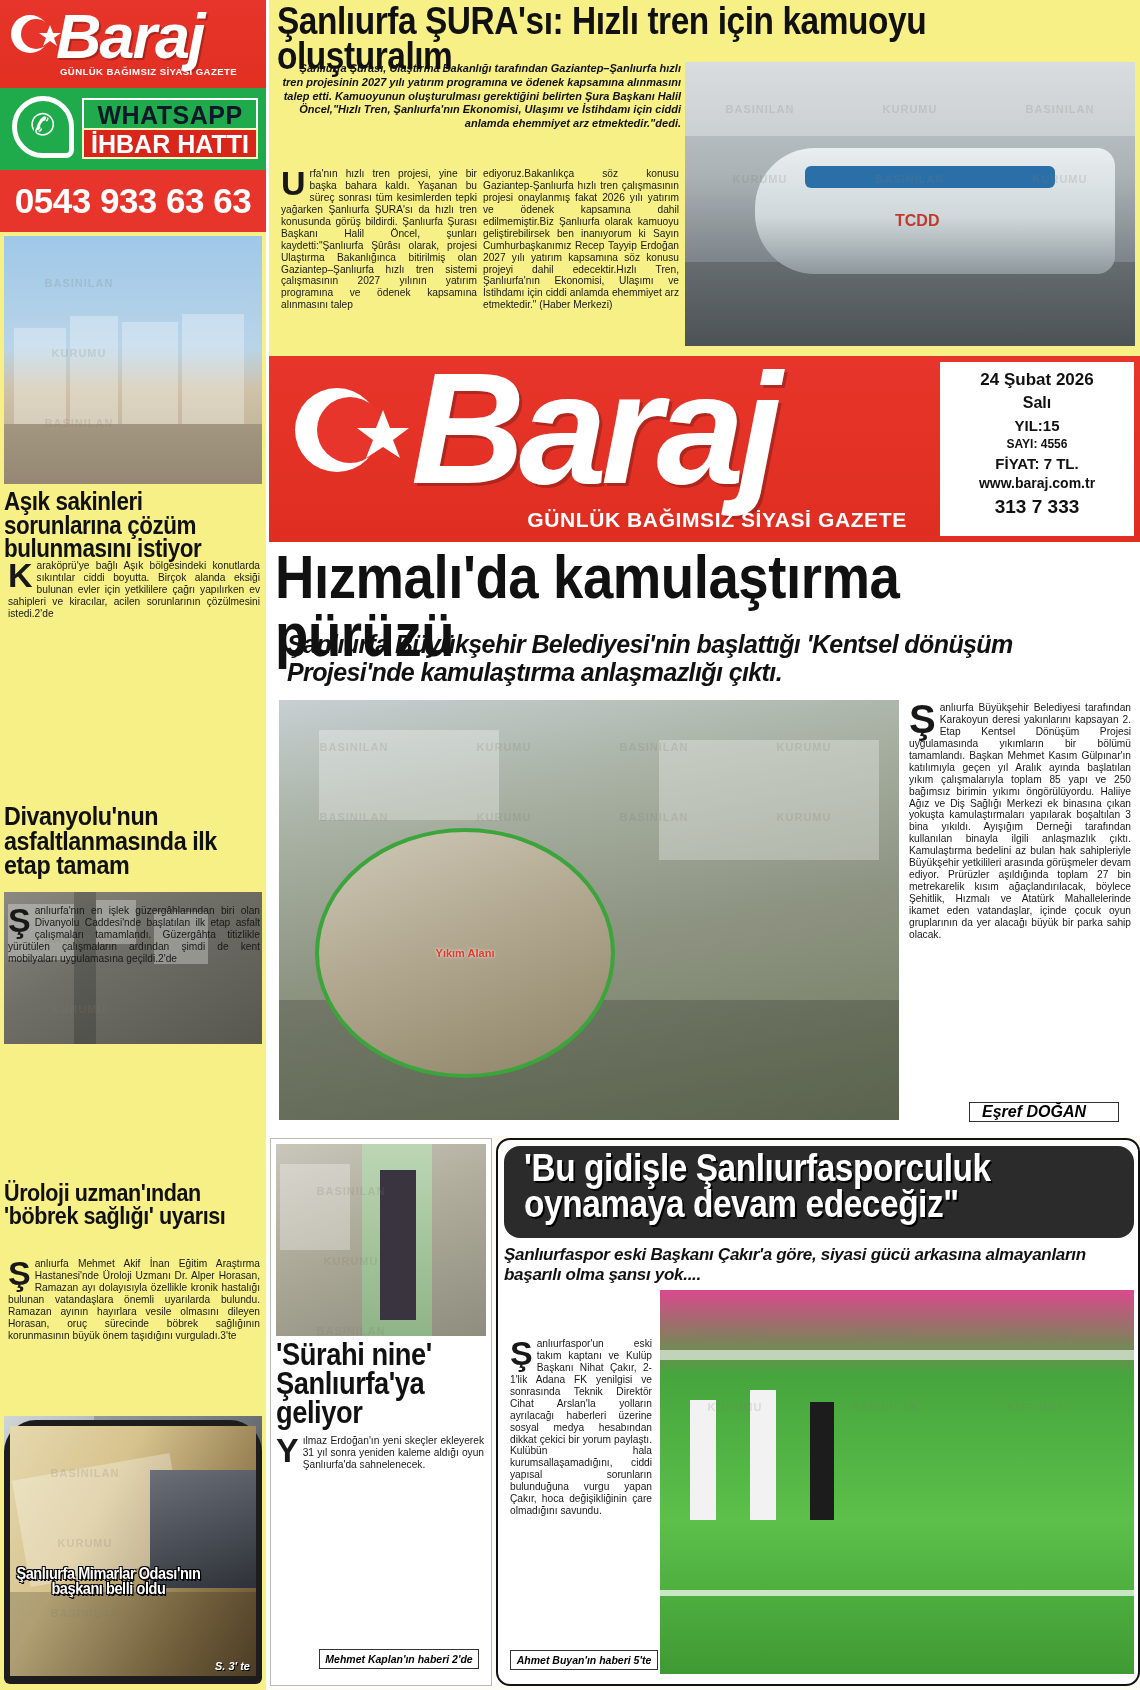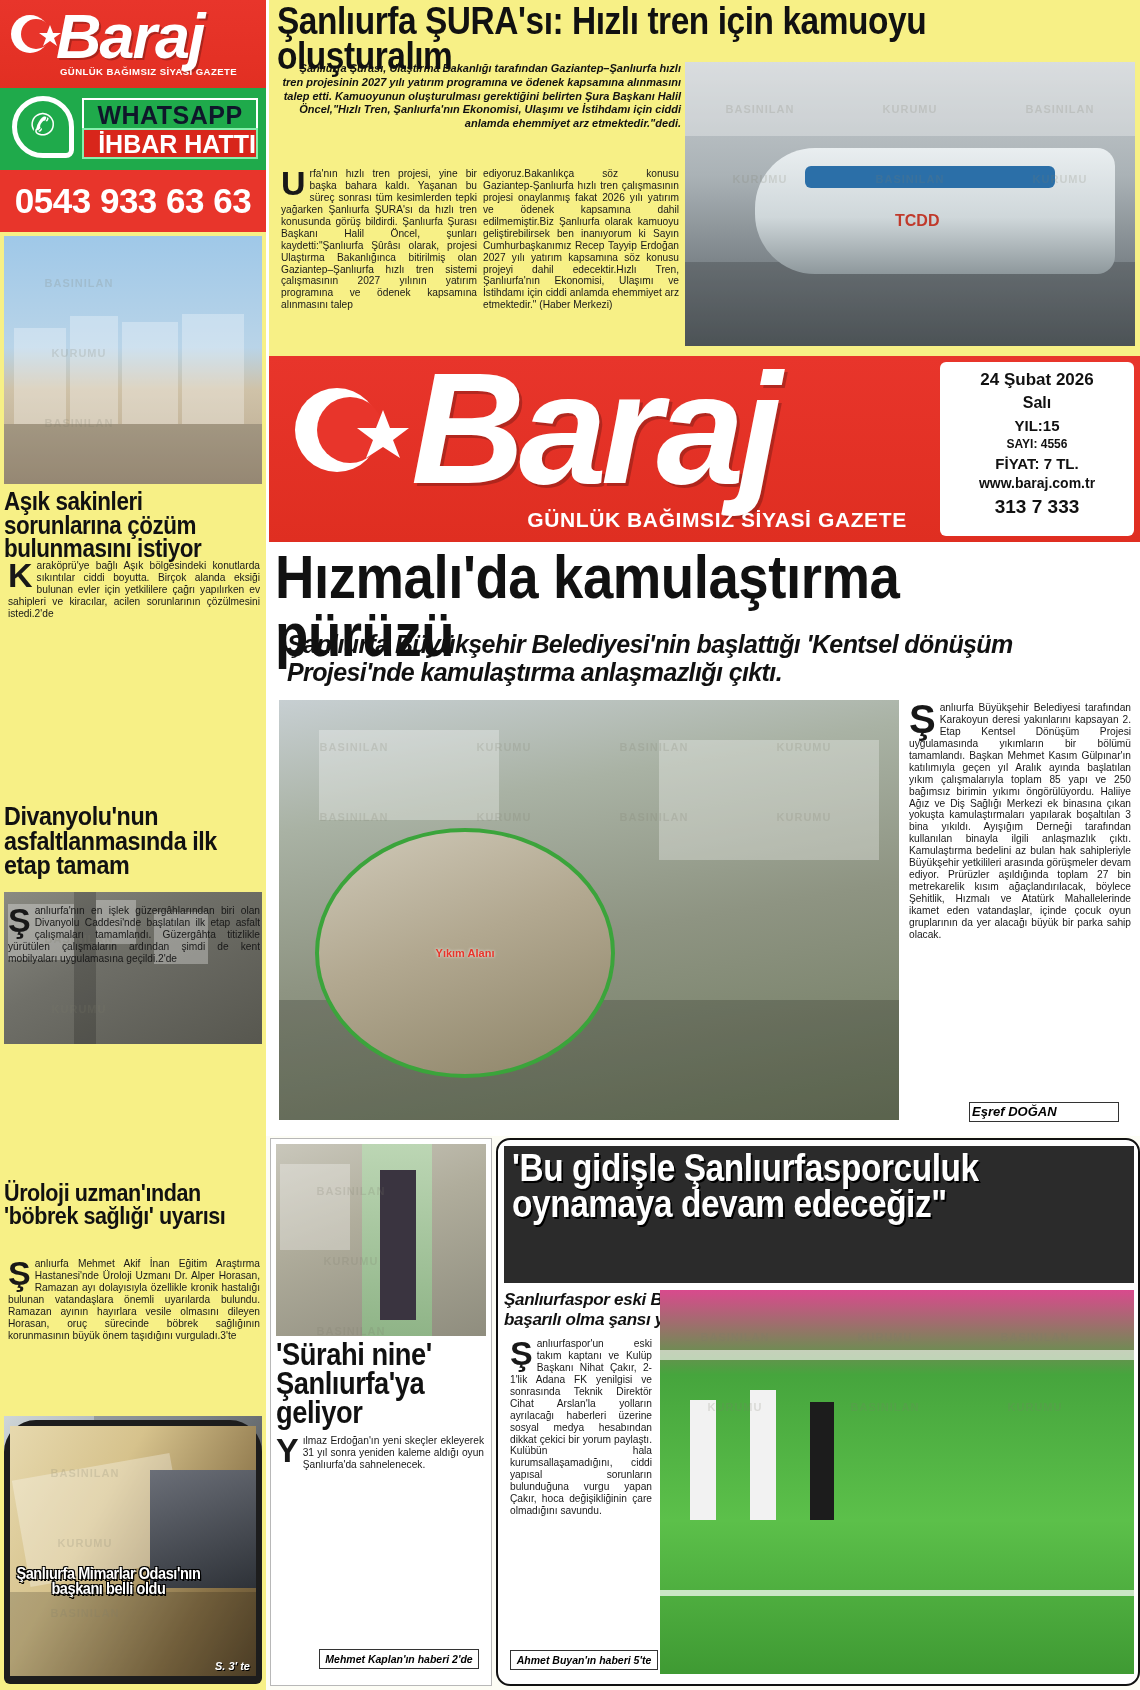--- a/index.html
+++ b/index.html
@@ -85,22 +85,22 @@
     content: "\2706"; position: absolute; left: 13px; top: 6px;
     font-size: 30px; color: #fff; transform: rotate(8deg);
   }
   .wa-l1 {
     position: absolute; left: 82px; top: 10px; width: 176px; height: 32px;
     border: 2px solid #fff; color: #0f172a; font-weight: bold; font-size: 25px;
     text-align: center; line-height: 30px; letter-spacing: .5px;
   }
   .wa-l2 {
     position: absolute; left: 82px; top: 40px; width: 176px; height: 31px;
-    background: #d8261b; border: 2px solid #86efac; color: #fff;
-    font-weight: bold; font-size: 25px; text-align: right; line-height: 28px;
+    background: #d8261b; border: 2px solid #fef9c3; color: #fff;
+    font-weight: bold; font-size: 25px; text-align: center; line-height: 28px;
   }
   #phone-band {
     left: 0; top: 170px; width: 266px; height: 62px;
     background: #e8352b; color: #fff; font-weight: bold; font-size: 35px;
     text-align: center; line-height: 62px; letter-spacing: -.5px;
   }
 
   
   #l-photo1 { left: 4px; top: 236px; width: 258px; height: 248px;
     background: linear-gradient(180deg,#9fc8e8 0%,#b9d4e8 45%,#cfc2a8 62%,#b7a68d 100%); }
@@ -158,21 +158,21 @@
     font-weight: bold; font-style: italic; font-size: 158px; color: #fff;
     letter-spacing: -6px; text-shadow: 3px 3px 0 rgba(0,0,0,.22);
   }
   #mm-sub {
     position: absolute; left: 148px; top: 152px; width: 600px;
     color: #fff; font-weight: bold; font-size: 21px; letter-spacing: .6px;
     text-align: center;
   }
   #mm-info {
     position: absolute; right: 6px; top: 6px; width: 194px; height: 174px;
-    background: #fff; text-align: center; padding-top: 6px; border-radius: 6px;
+    background: #fff; text-align: center; padding-top: 6px;
   }
   #mm-info div { font-weight: bold; color: #111; line-height: 1.42; }
   .mi-date { font-size: 17px; }
   .mi-day  { font-size: 16px; }
   .mi-yil  { font-size: 15px; }
   .mi-sayi { font-size: 12px; }
   .mi-fiyat{ font-size: 15px; }
   .mi-web  { font-size: 14px; }
   .mi-tel  { font-size: 19px; }
 
@@ -195,22 +195,22 @@
   }
   #main-oval-cap {
     position: absolute; left: 50%; top: 50%; transform: translate(-50%,-50%);
     color: #e8352b; font-size: 11px; font-weight: bold; white-space: nowrap;
     text-shadow: 0 0 3px #fff;
   }
   #main-col { left: 640px; top: 160px; width: 222px; }
   #main-byline {
     left: 700px; top: 560px; width: 150px; height: 20px;
     border: 1.5px solid #333; background: #fff;
-    font-size: 13px; font-weight: bold; font-style: italic;
-    line-height: 18px; padding-left: 2px;
+    font-size: 16px; font-weight: bold; font-style: italic;
+    line-height: 18px; padding-left: 12px;
   }
 
   
   #mid-story {
     left: 270px; top: 1138px; width: 222px; height: 548px;
     background: #fff; border: 1.5px solid #b8b8b8; padding: 5px;
   }
   #mid-photo { width: 210px; height: 192px;
     background: linear-gradient(160deg,#c9c7bb 0%,#b0ad9c 40%,#8f8d7e 100%); }
   #mid-head { margin-top: 5px; width: 214px; font-size: 31px; }
@@ -221,22 +221,22 @@
     font-size: 10.5px; font-weight: bold; font-style: italic;
     line-height: 18px; text-align: center;
   }
 
   
   #sport-story {
     left: 496px; top: 1138px; width: 644px; height: 548px;
     background: #fff; border: 2px solid #111; border-radius: 14px; padding: 6px;
   }
   #sport-head-box {
-    width: 630px; height: 137px; background: #2b2b2b; border-radius: 0;
-    padding: 4px 8px;
+    width: 630px; height: 92px; background: #2b2b2b; border-radius: 16px;
+    padding: 4px 20px;
   }
   #sport-head { width: 620px; font-size: 38px; color: #fff; line-height: .96;
     text-shadow: 2px 2px 0 #000; }
   #sport-sub {
     margin-top: 7px; width: 628px; font-size: 17px; font-weight: bold;
     font-style: italic; color: #111; line-height: 1.18; letter-spacing: -.3px;
   }
   #sport-col { position: absolute; left: 12px; top: 198px; width: 142px; }
   #sport-byline {
     position: absolute; left: 12px; bottom: 14px; width: 148px; height: 20px;

